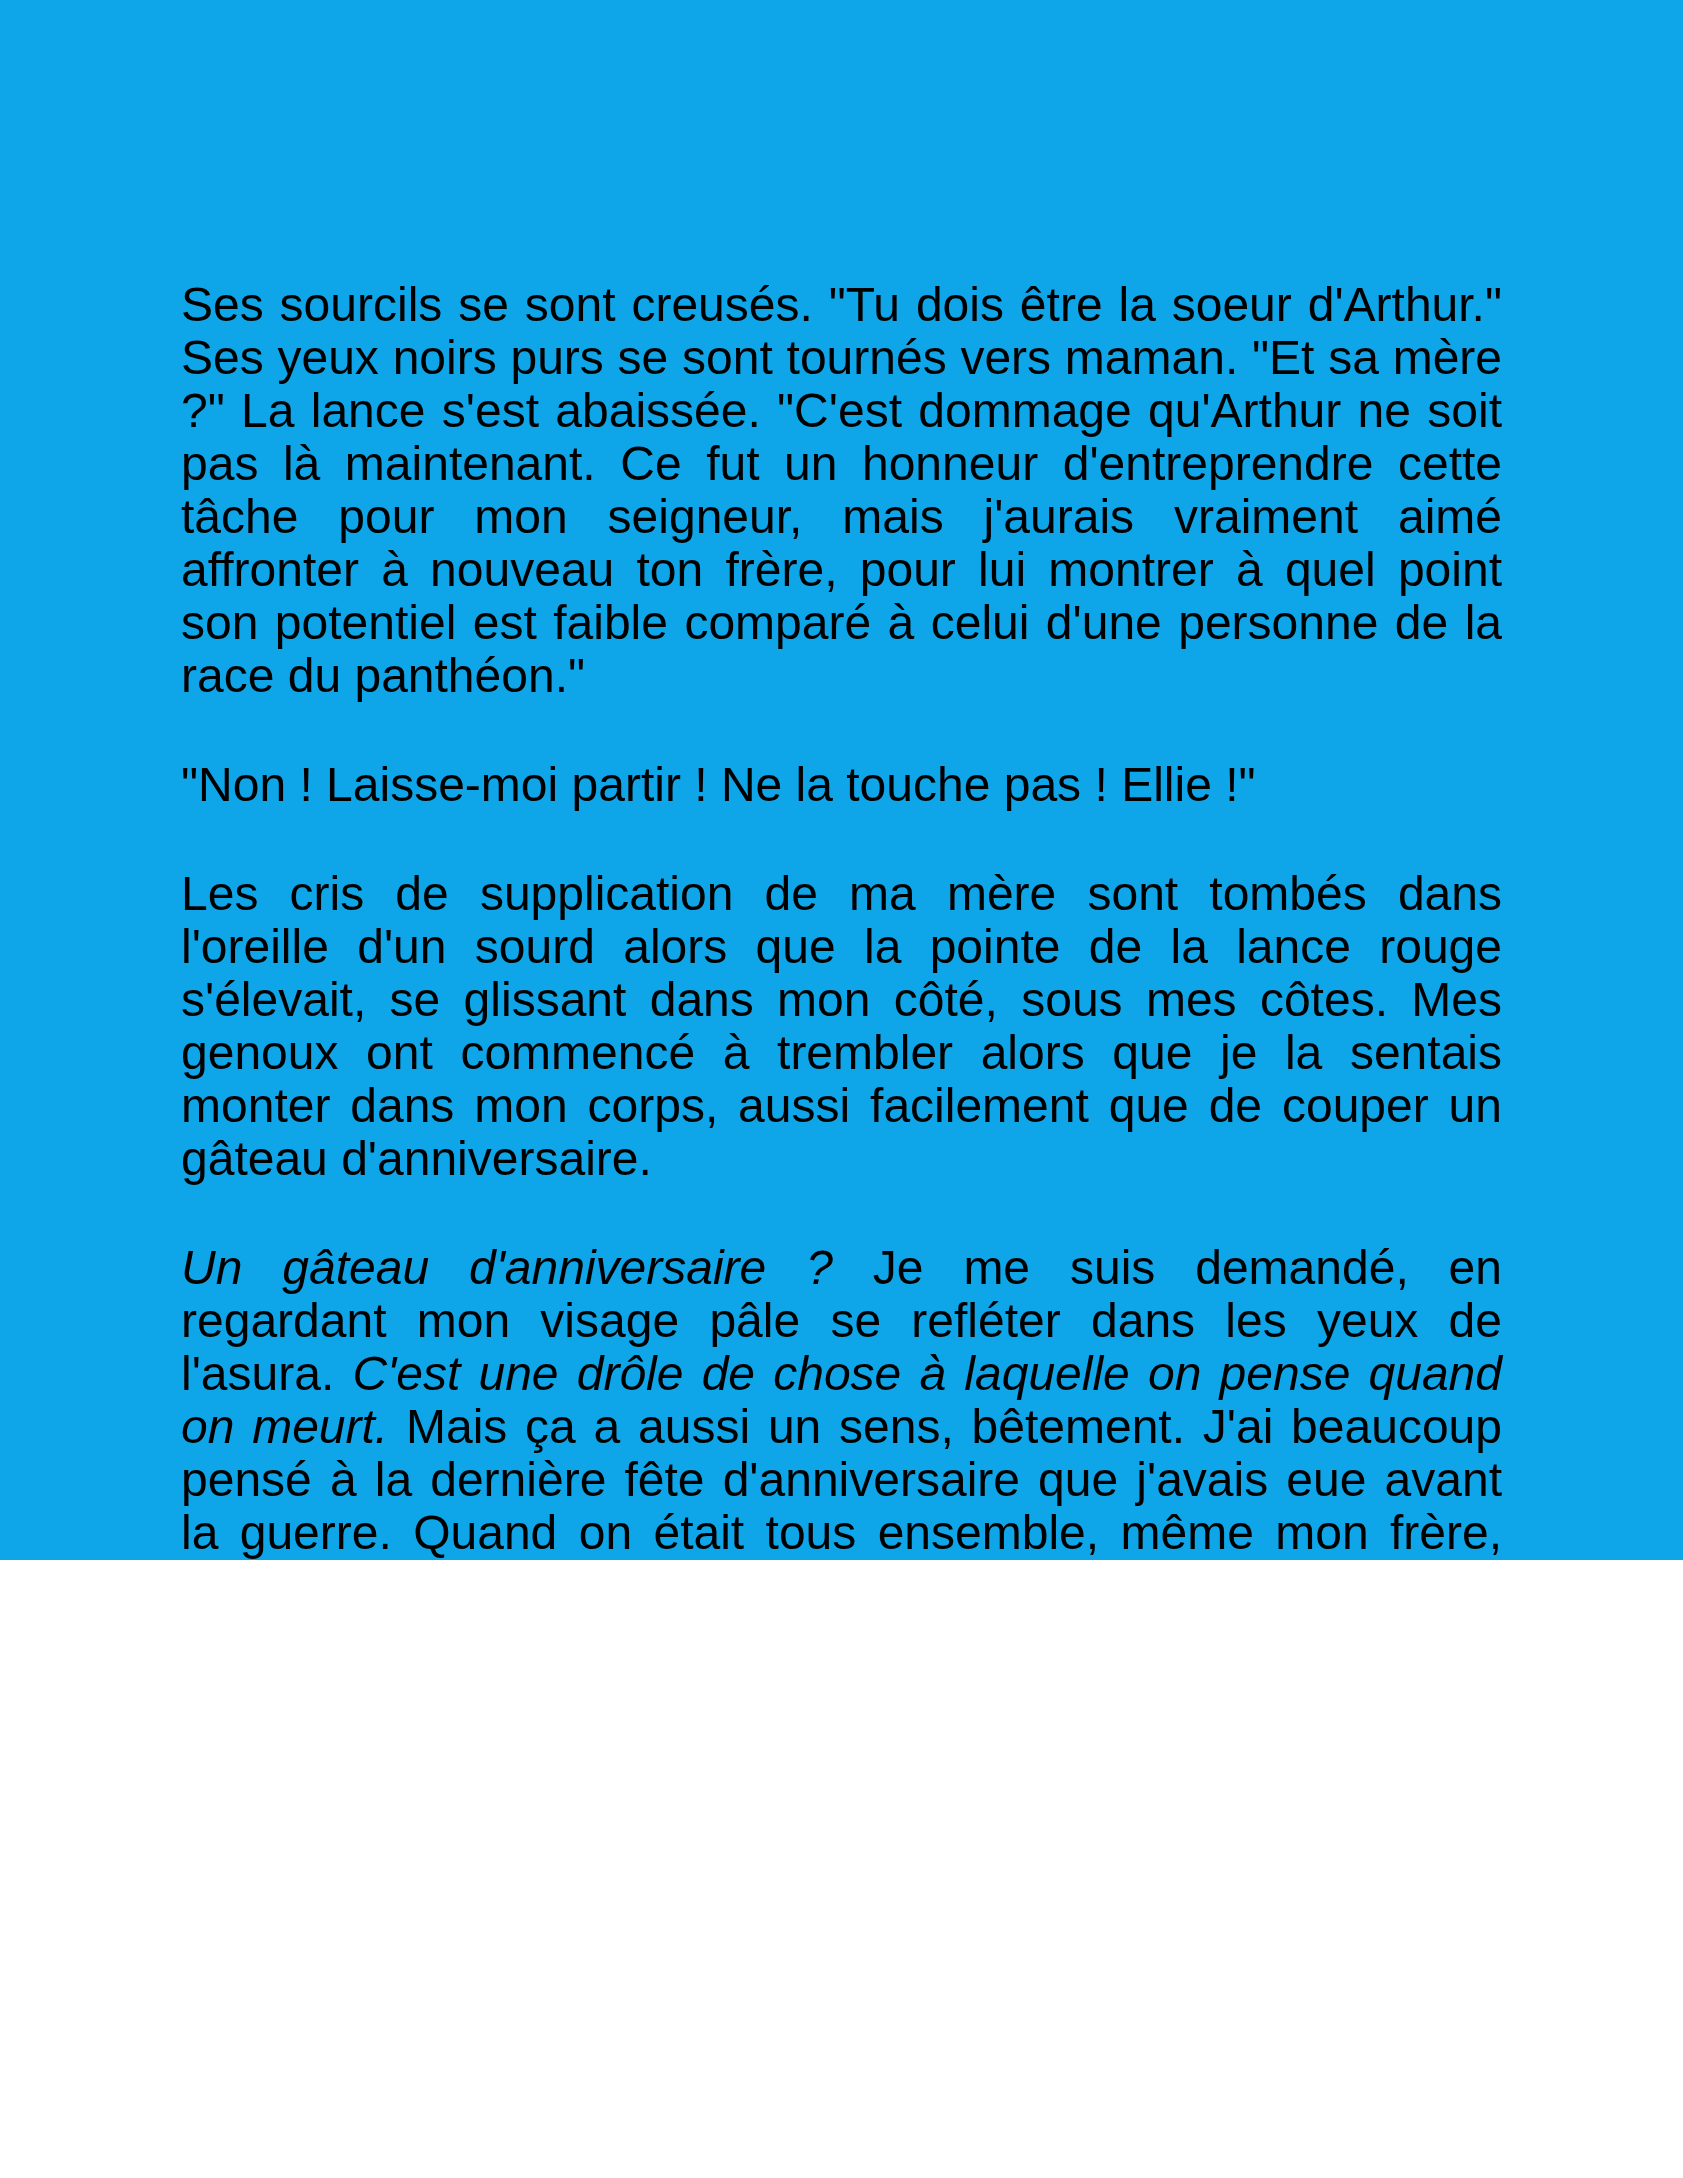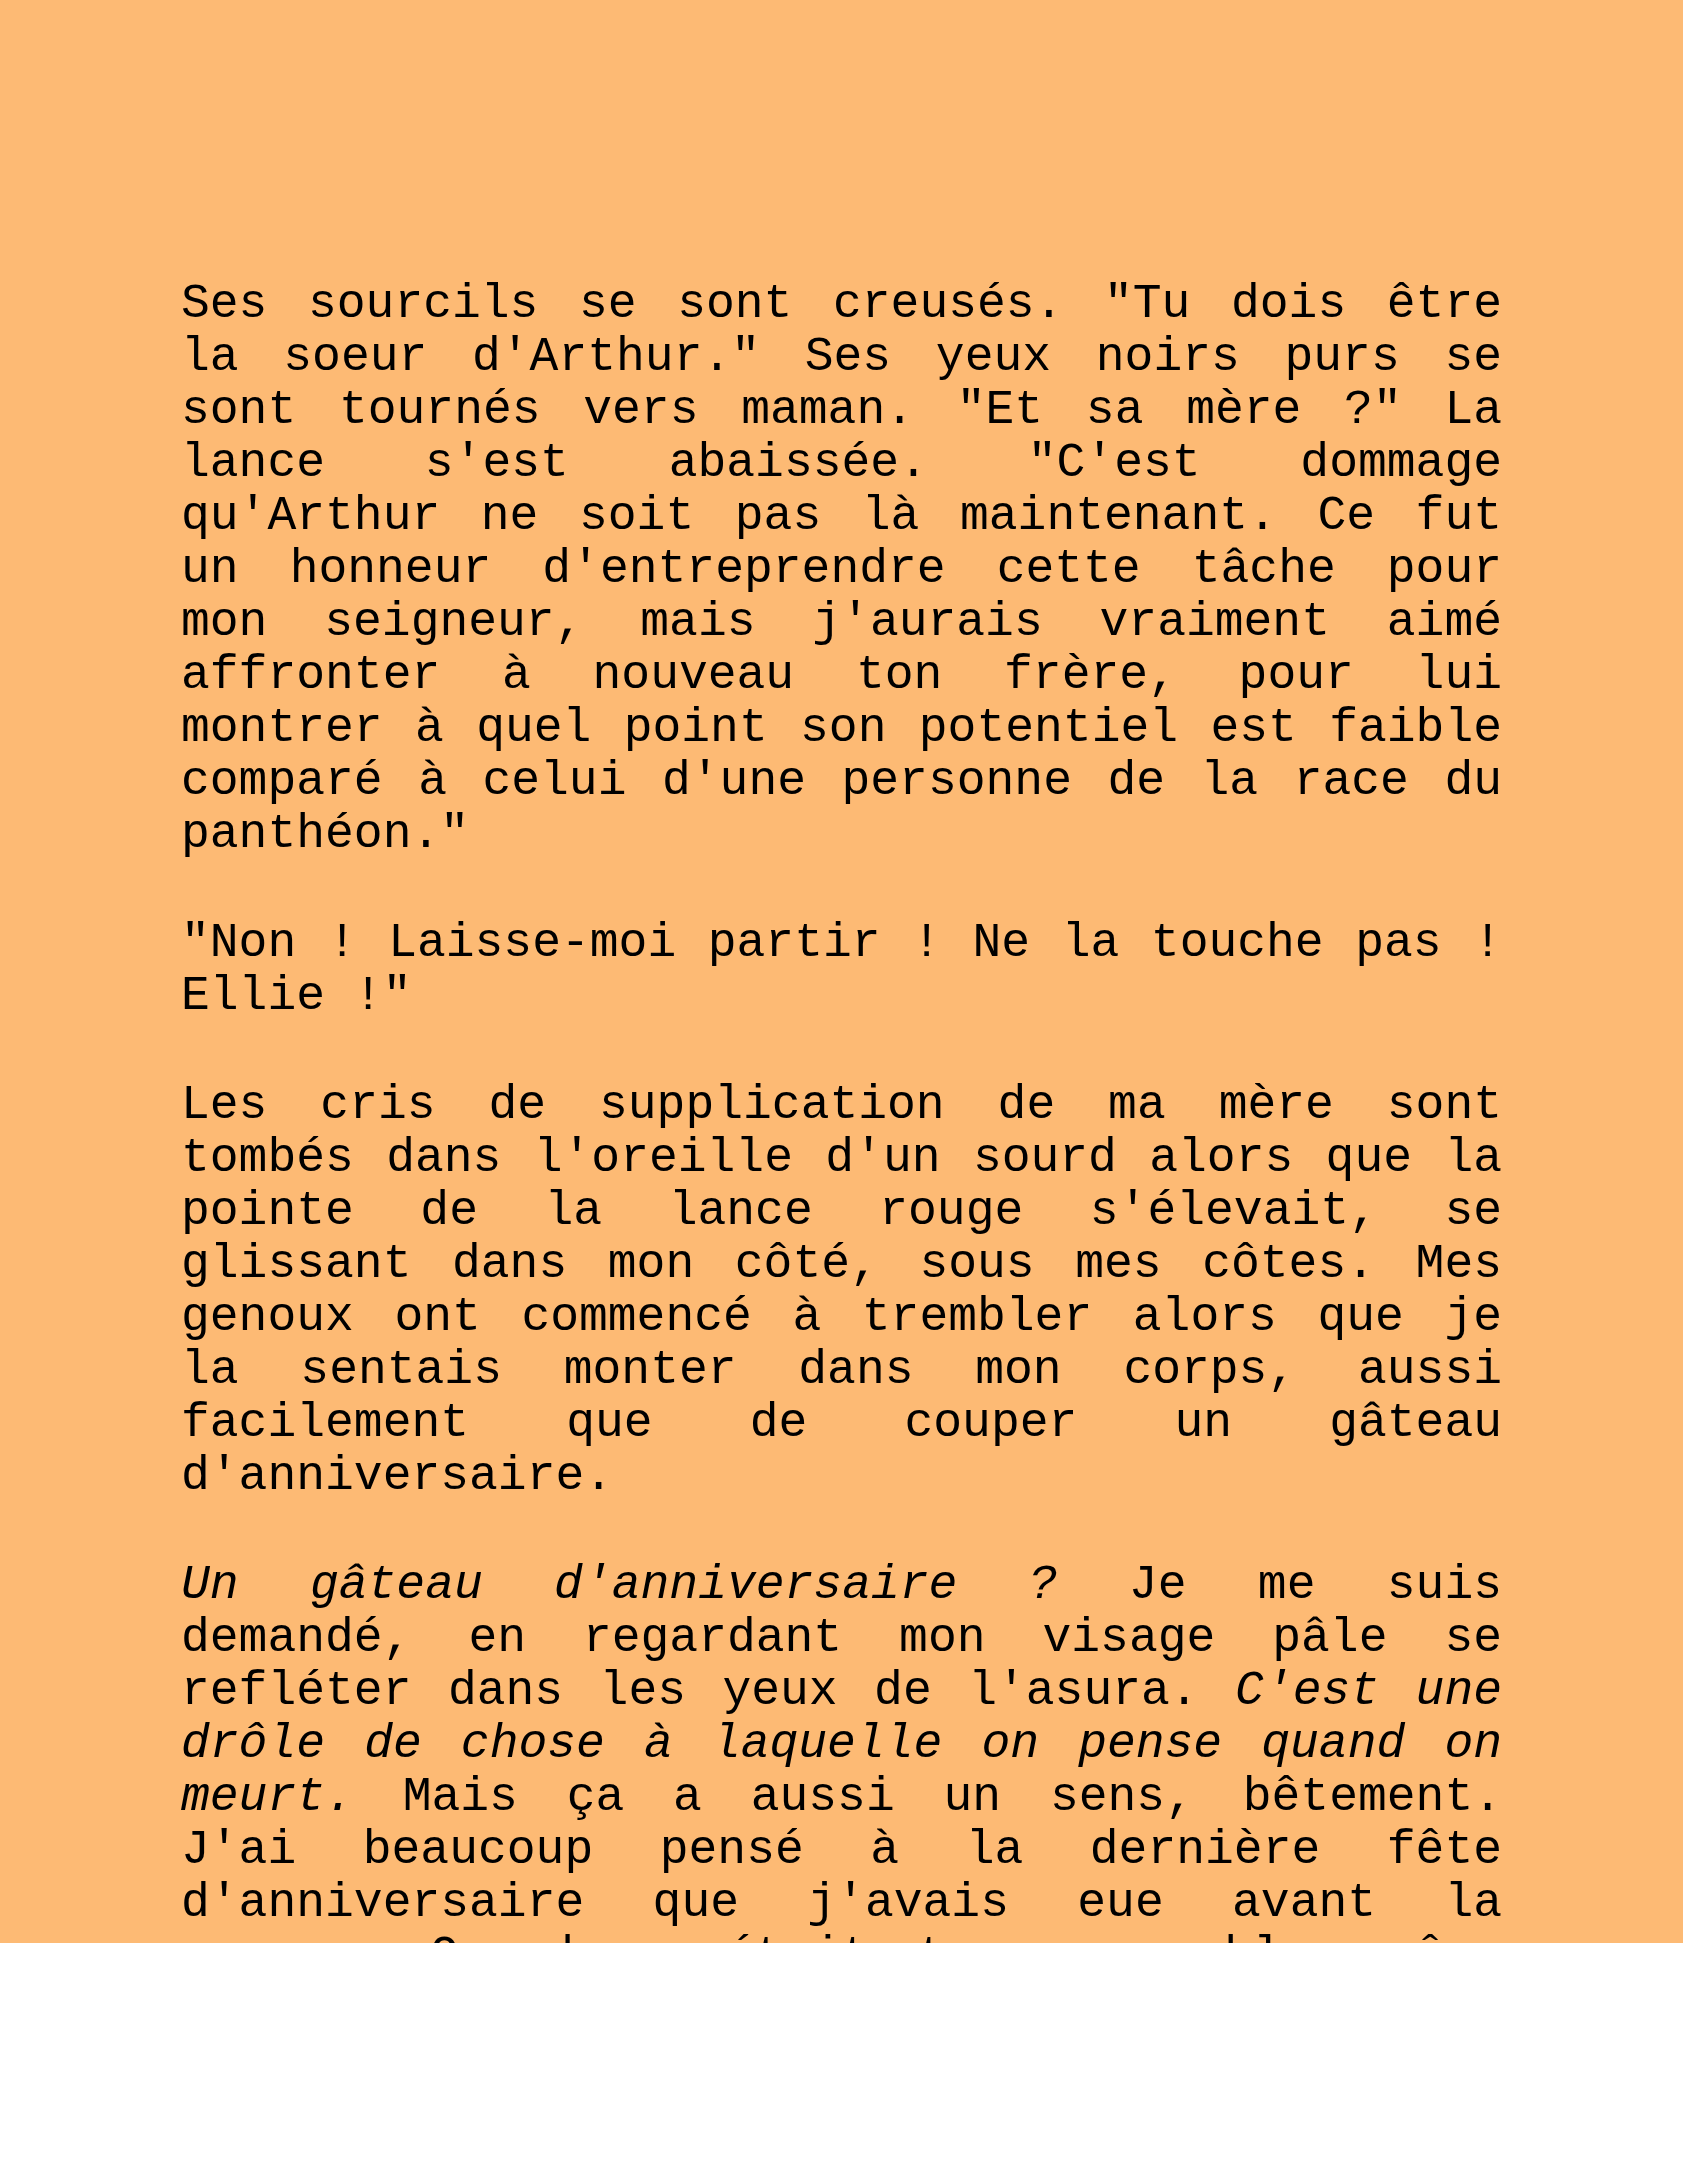--- a/index.html
+++ b/index.html
@@ -3,24 +3,24 @@
 <meta charset="utf-8">
 <style>
   html, body {
     margin: 0;
     padding: 0;
     background: #ffffff;
   }
   .page {
     position: relative;
     width: 1683px;
-    height: 1943px;
-    background: #fdba74;
+    height: 1560px;
+    background: #0ea5e9;
     color: #000000;
-    font-family: Liberation Mono, monospace;
+    font-family: Liberation Sans, sans-serif;
     overflow: hidden;
   }
   .content {
     position: absolute;
     left: 181px;
     top: 278px;
     width: 1321px;
   }
   .para {
     font-size: 48px;

